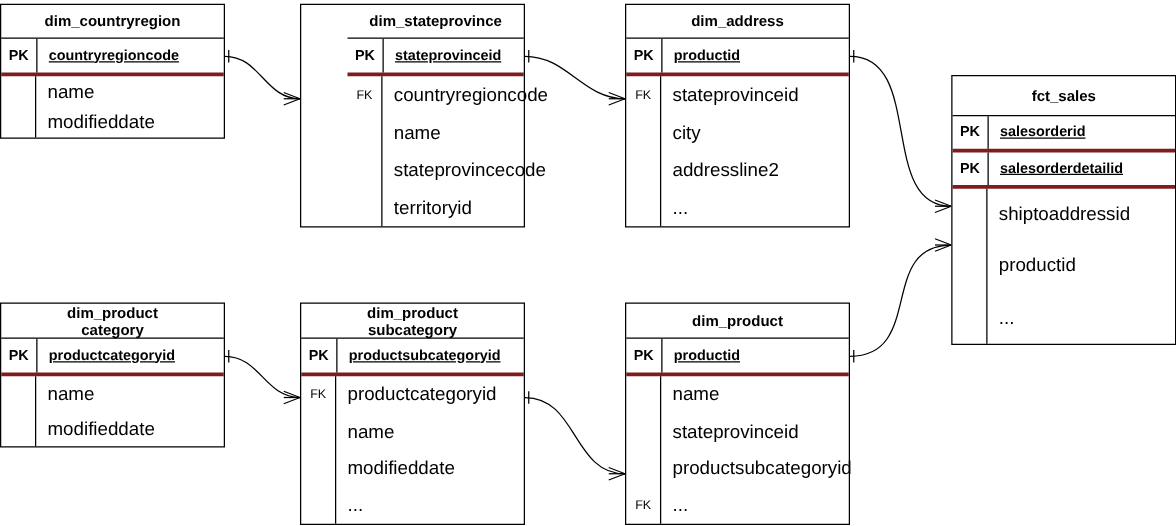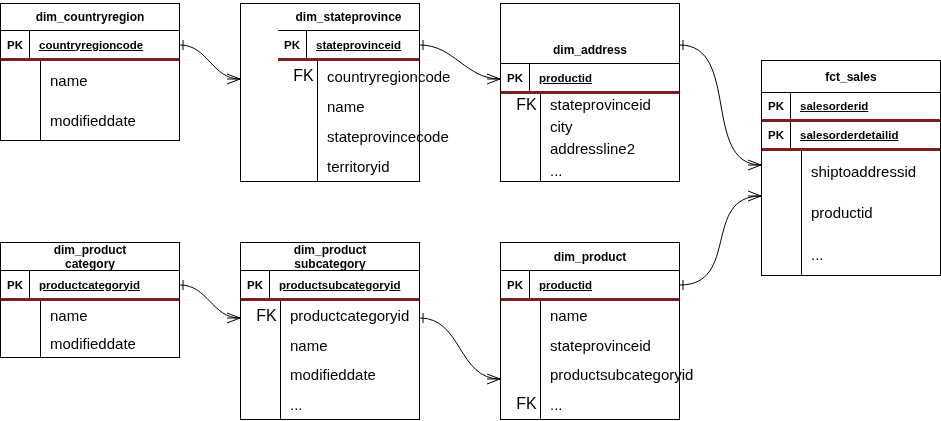--- a/index.html
+++ b/index.html
@@ -76,22 +76,21 @@
     text-decoration: underline;
   }
   .keyspan {
     box-sizing: border-box;
     width: 28px;
     min-width: 28px;
     border-right: 1px solid #000000;
     display: flex;
     align-items: center;
     justify-content: center;
-    font-size: 16px;
-    margin-left: 12px;
+    font-size: 10px;
   }
   .bodywrap {
     display: flex;
     flex-direction: row;
     flex: 1;
   }
   .bodyfields {
     flex: 1;
     display: flex;
     flex-direction: column;
@@ -167,21 +166,21 @@
         <path d="M 420 318 C 462 318 458 379 500 379" fill="none" stroke="#000000" stroke-width="1"></path>
         <line x1="423" y1="313" x2="423" y2="323" stroke="#000000" stroke-width="1"></line>
         <g>
           <line x1="500" y1="379" x2="487" y2="374" stroke="#000000" stroke-width="1"></line>
           <line x1="500" y1="379" x2="487" y2="379" stroke="#000000" stroke-width="1"></line>
           <line x1="500" y1="379" x2="487" y2="384" stroke="#000000" stroke-width="1"></line>
         </g>
       </g>
     </svg>
   <div id="entities">
-      <div class="entity" style="left: 0px; top: 3px; width: 180px; height: 138px;">
+      <div class="entity" style="left: 0px; top: 3px; width: 180px; height: 108px;">
         <div class="entity-title" style="height: 27px; min-height: 27px;">dim_countryregion</div>
         <div class="rowgroup">
           <div class="erow" style="height: 30px; min-height: 30px;">
             <div class="keycol bold">PK</div>
             <div class="fieldcol pk">countryregioncode</div>
           </div>
         </div>
         <div class="bodywrap">
           <div class="keyspan"></div>
           <div class="bodyfields">
@@ -207,21 +206,21 @@
           </div>
           <div class="bodyfields">
             <div class="bodyfield">countryregioncode</div>
             <div class="bodyfield">name</div>
             <div class="bodyfield">stateprovincecode</div>
             <div class="bodyfield">territoryid</div>
           </div>
         </div>
       </div>
       <div class="entity" style="left: 500px; top: 3px; width: 180px; height: 179px;">
-        <div class="entity-title" style="height: 27px; min-height: 27px; margin-top: 33px;">dim_address</div>
+        <div class="entity-title" style="height: 27px; min-height: 27px;">dim_address</div>
         <div class="rowgroup">
           <div class="erow" style="height: 30px; min-height: 30px;">
             <div class="keycol bold">PK</div>
             <div class="fieldcol pk">productid</div>
           </div>
         </div>
         <div class="bodywrap">
           <div class="keyspan" style="display: flex; flex-direction: column; justify-content: flex-start;">
             <div style="flex: 1 1 0%; display: flex; align-items: center; justify-content: center; width: 100%;">FK</div>
             <div style="flex: 1 1 0%; display: flex; align-items: center; justify-content: center; width: 100%;"></div>

